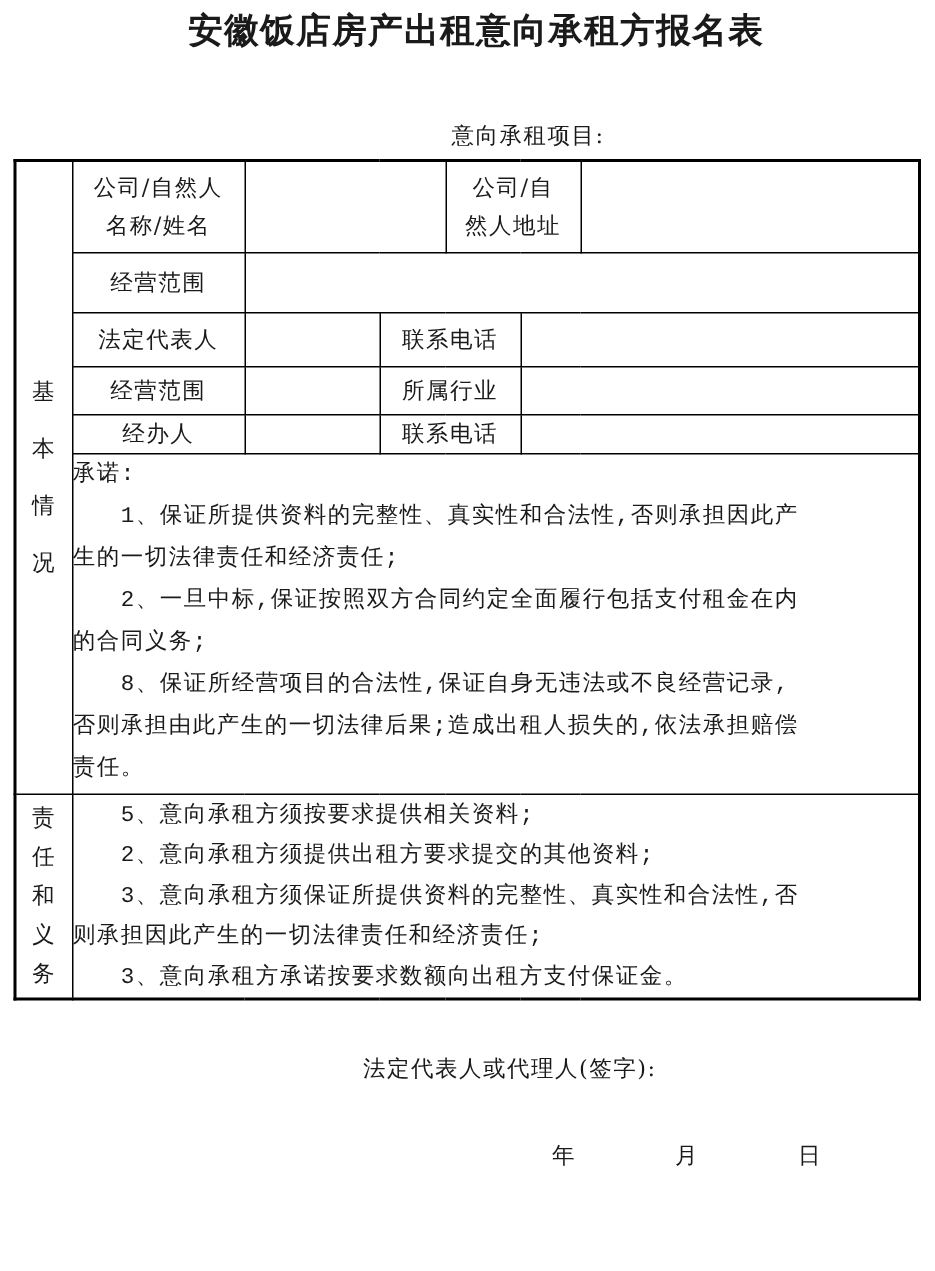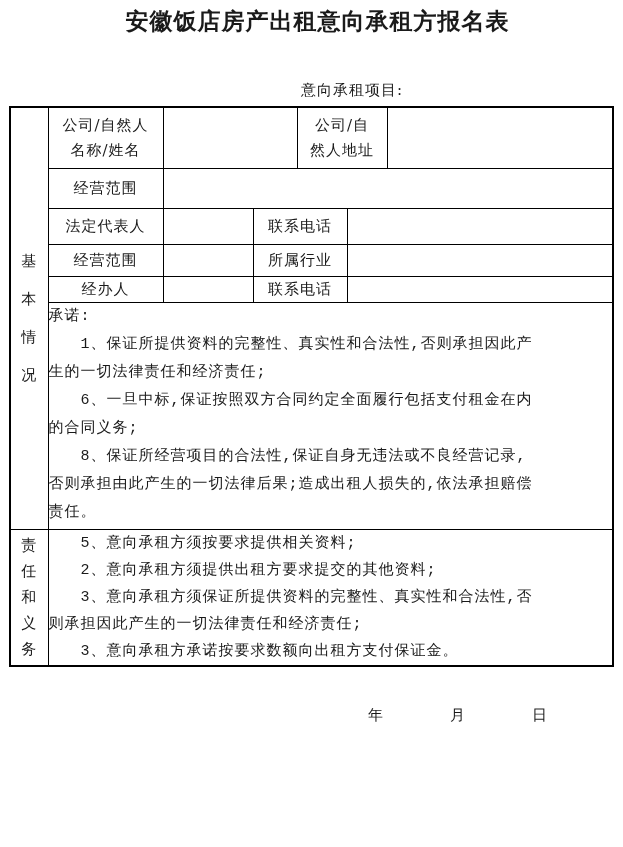--- a/index.html
+++ b/index.html
@@ -127,21 +127,21 @@
     <td class="lbl">经办人</td>
     <td></td>
     <td class="lbl" colspan="2">联系电话</td>
     <td colspan="2"></td>
   </tr>
   <tr style="height:227px">
     <td class="txt" colspan="6">
           <div class="tline">承诺:</div>
           <div class="tline">　　1、保证所提供资料的完整性、真实性和合法性,否则承担因此产</div>
           <div class="tline">生的一切法律责任和经济责任;</div>
-          <div class="tline">　　6、一旦中标,保证按照双方合同约定全面履行包括支付租金在内</div>
+          <div class="tline">　　2、一旦中标,保证按照双方合同约定全面履行包括支付租金在内</div>
           <div class="tline">的合同义务;</div>
           <div class="tline">　　8、保证所经营项目的合法性,保证自身无违法或不良经营记录,</div>
           <div class="tline">否则承担由此产生的一切法律后果;造成出租人损失的,依法承担赔偿</div>
           <div class="tline">责任。</div>
         </td>
   </tr>
   <tr style="height:135px">
     <td class="vh vh-s2">责
 任
 和
@@ -152,18 +152,19 @@
           <div class="tline">　　2、意向承租方须提供出租方要求提交的其他资料;</div>
           <div class="tline">　　3、意向承租方须保证所提供资料的完整性、真实性和合法性,否</div>
           <div class="tline">则承担因此产生的一切法律责任和经济责任;</div>
           <div class="tline">　　3、意向承租方承诺按要求数额向出租方支付保证金。</div>
         </td>
   </tr>
 </tbody>
   </table>
 
 <div class="footer">
+  <div class="sign2">法定代表人或代理人(签字):</div>
   <div class="dateline">
     <span class="y-lab">年</span>
     <span class="m-lab">月</span>
     <span class="d-lab">日</span>
   </div>
 </div>
 
 </body></html>

